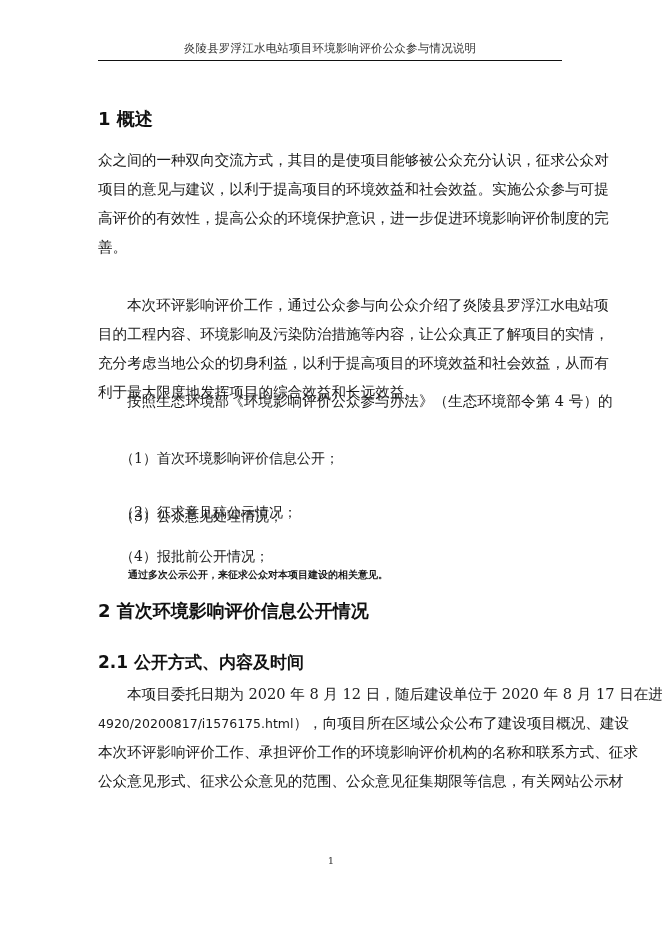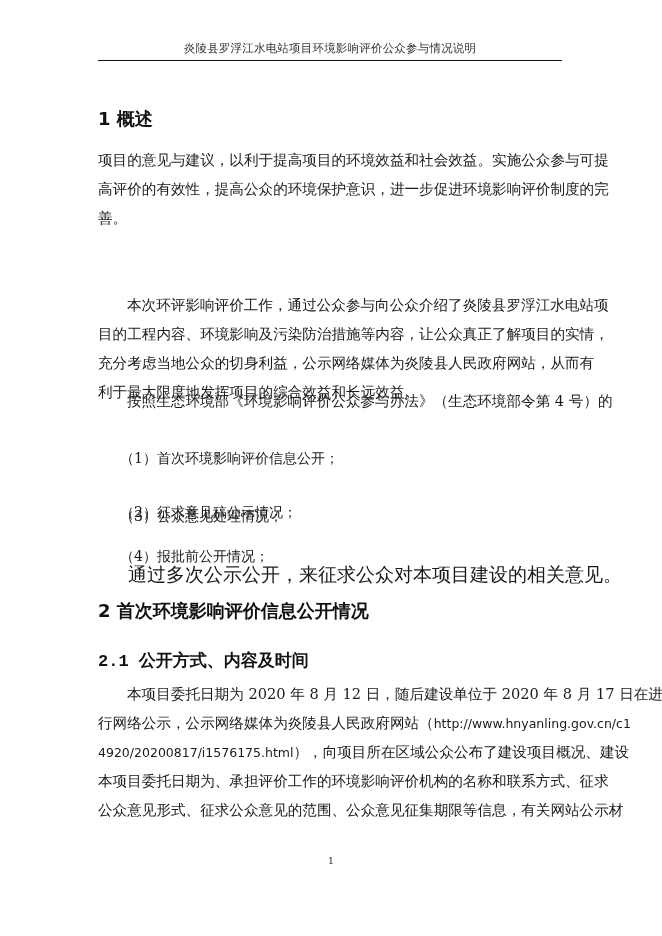--- a/index.html
+++ b/index.html
@@ -78,23 +78,24 @@
     .list-item {
       position: absolute;
       left: 29px;
       font-size: 14px;
       line-height: 29px;
       white-space: nowrap;
     }
     .plain {
       position: absolute;
       left: 29px;
-      font-size: 19px;
+      font-size: 10px;
       line-height: 29px;
       white-space: nowrap;
+      font-weight: bold;
     }
     .url {
       font-family: "DejaVu Sans", "Liberation Sans", sans-serif;
       font-size: 12.5px;
     }
     .page-number {
       position: absolute;
       left: 0;
       width: 662px;
       top: 855px;
@@ -108,50 +109,50 @@
 
 <div class="page-header">
   <span>炎陵县罗浮江水电站项目环境影响评价公众参与情况说明</span>
 </div>
 
 <div class="content">
 
   <div class="h1" style="top:108px;">1  概述</div>
 
   <div class="para" style="top:145px;">
+    <span class="line">众之间的一种双向交流方式，其目的是使项目能够被公众充分认识，征求公众对</span>
     <span class="line">项目的意见与建议，以利于提高项目的环境效益和社会效益。实施公众参与可提</span>
     <span class="line">高评价的有效性，提高公众的环境保护意识，进一步促进环境影响评价制度的完</span>
     <span class="line last">善。</span>
   </div>
 
   <div class="para" style="top:290px;">
     <span class="line indent">本次环评影响评价工作，通过公众参与向公众介绍了炎陵县罗浮江水电站项</span>
     <span class="line">目的工程内容、环境影响及污染防治措施等内容，让公众真正了解项目的实情，</span>
-    <span class="line">充分考虑当地公众的切身利益，公示网络媒体为炎陵县人民政府网站，从而有</span>
+    <span class="line">充分考虑当地公众的切身利益，以利于提高项目的环境效益和社会效益，从而有</span>
     <span class="line last">利于最大限度地发挥项目的综合效益和长远效益。</span>
   </div>
 
   <div class="para" style="top:386px;">
     <span class="line indent">按照生态环境部《环境影响评价公众参与办法》（生态环境部令第 4 号）的</span>
   </div>
 
   <div class="list-item" style="top:444px; left:22px;">（1）首次环境影响评价信息公开；</div>
   <div class="list-item" style="top:498px; left:22px;">（2）征求意见稿公示情况；</div>
   <div class="list-item" style="top:502px; left:22px;">（3）公众意见处理情况；</div>
   <div class="list-item" style="top:542px; left:22px;">（4）报批前公开情况；</div>
 
   <div class="plain" style="top:560px; left:30px;">通过多次公示公开，来征求公众对本项目建设的相关意见。</div>
 
   <div class="h1" style="top:600px;">2  首次环境影响评价信息公开情况</div>
 
-  <div class="h2" style="top:651px;font-family:Liberation Mono, monospace;">2.1  公开方式、内容及时间</div>
+  <div class="h2" style="top:651px;">2.1  公开方式、内容及时间</div>
 
   <div class="para" style="top:679px;">
     <span class="line indent">本项目委托日期为 2020 年 8 月 12 日，随后建设单位于 2020 年 8 月 17 日在进</span>
-    <span class="line"><span>行网络公示，公示网络媒体为炎陵县人民政府网站（</span><span class="url">http://www.hnyanling.gov.cn/c1</span></span>
     <span class="line"><span class="url">4920/20200817/i1576175.html</span><span>），向项目所在区域公众公布了建设项目概况、建设</span></span>
-    <span class="line">本项目委托日期为、承担评价工作的环境影响评价机构的名称和联系方式、征求</span>
+    <span class="line">本次环评影响评价工作、承担评价工作的环境影响评价机构的名称和联系方式、征求</span>
     <span class="line">公众意见形式、征求公众意见的范围、公众意见征集期限等信息，有关网站公示材</span>
   </div>
 
 </div>
 
 <div class="page-number">1</div>
 
 </body></html>

